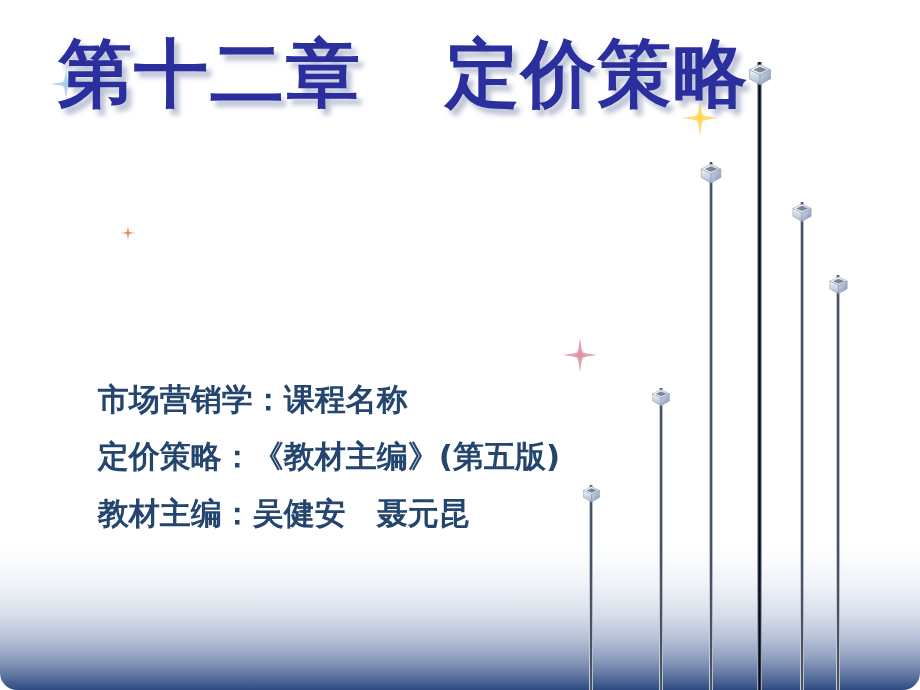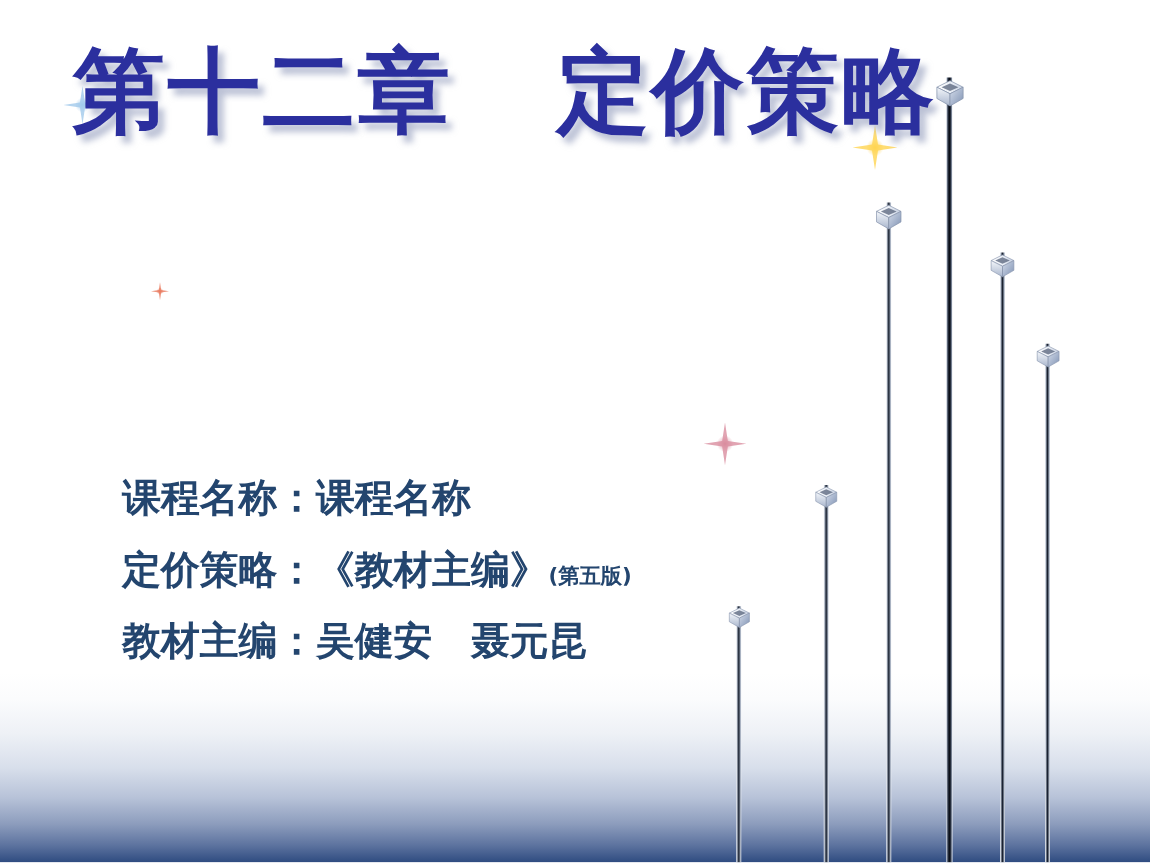--- a/index.html
+++ b/index.html
@@ -9,20 +9,21 @@
   }
   body {
     font-family: "Liberation Sans", "DejaVu Sans", sans-serif;
   }
   #slide {
     position: relative;
     width: 920px;
     height: 690px;
     overflow: hidden;
     background: #ffffff;
+    border-radius: 17px;
   }
   
   #bg-gradient {
     position: absolute;
     left: 0;
     top: 0;
     width: 920px;
     height: 690px;
     background: linear-gradient(to bottom,
         #ffffff 0%,
@@ -101,21 +102,21 @@
   .body-line {
     font-family: "DejaVu Sans", "Liberation Sans", sans-serif;
     font-weight: bold;
     color: #23456e;
     font-size: 31px;
     line-height: 57px;
     height: 57px;
     white-space: pre;
   }
   .body-line .small {
-    font-size: 17px;
+    font-size: 31px;
   }
 </style>
 </head>
 <body>
 
 <div id="slide">
 
   <div id="bg-gradient"></div>
 
   <div id="poles-layer">
@@ -310,21 +311,21 @@
           <circle cx="20" cy="20" r="7" fill="url(#rg-sparkle-orange)"></circle>
           <path d="M20,2 L22.4,17.6 L38,20 L22.4,22.4 L20,38 L17.6,22.4 L2,20 L17.6,17.6 Z" fill="#e8765a" opacity="0.78"></path>
         </svg></div>
     </div>
 
   <div id="title">第十二章   定价策略</div>
 
   <div id="body-lines">
 
     <div class="body-line">
-      <span>课程名称：</span><span>课程名称</span>
+      <span>市场营销学：</span><span>课程名称</span>
     </div>
 
     <div class="body-line">
       <span>定价策略：</span><span>《教材主编》</span><span class="small">(第五版)</span>
     </div>
 
     <div class="body-line">
       <span>教材主编：</span><span>吴健安　聂元昆</span>
     </div>
 

